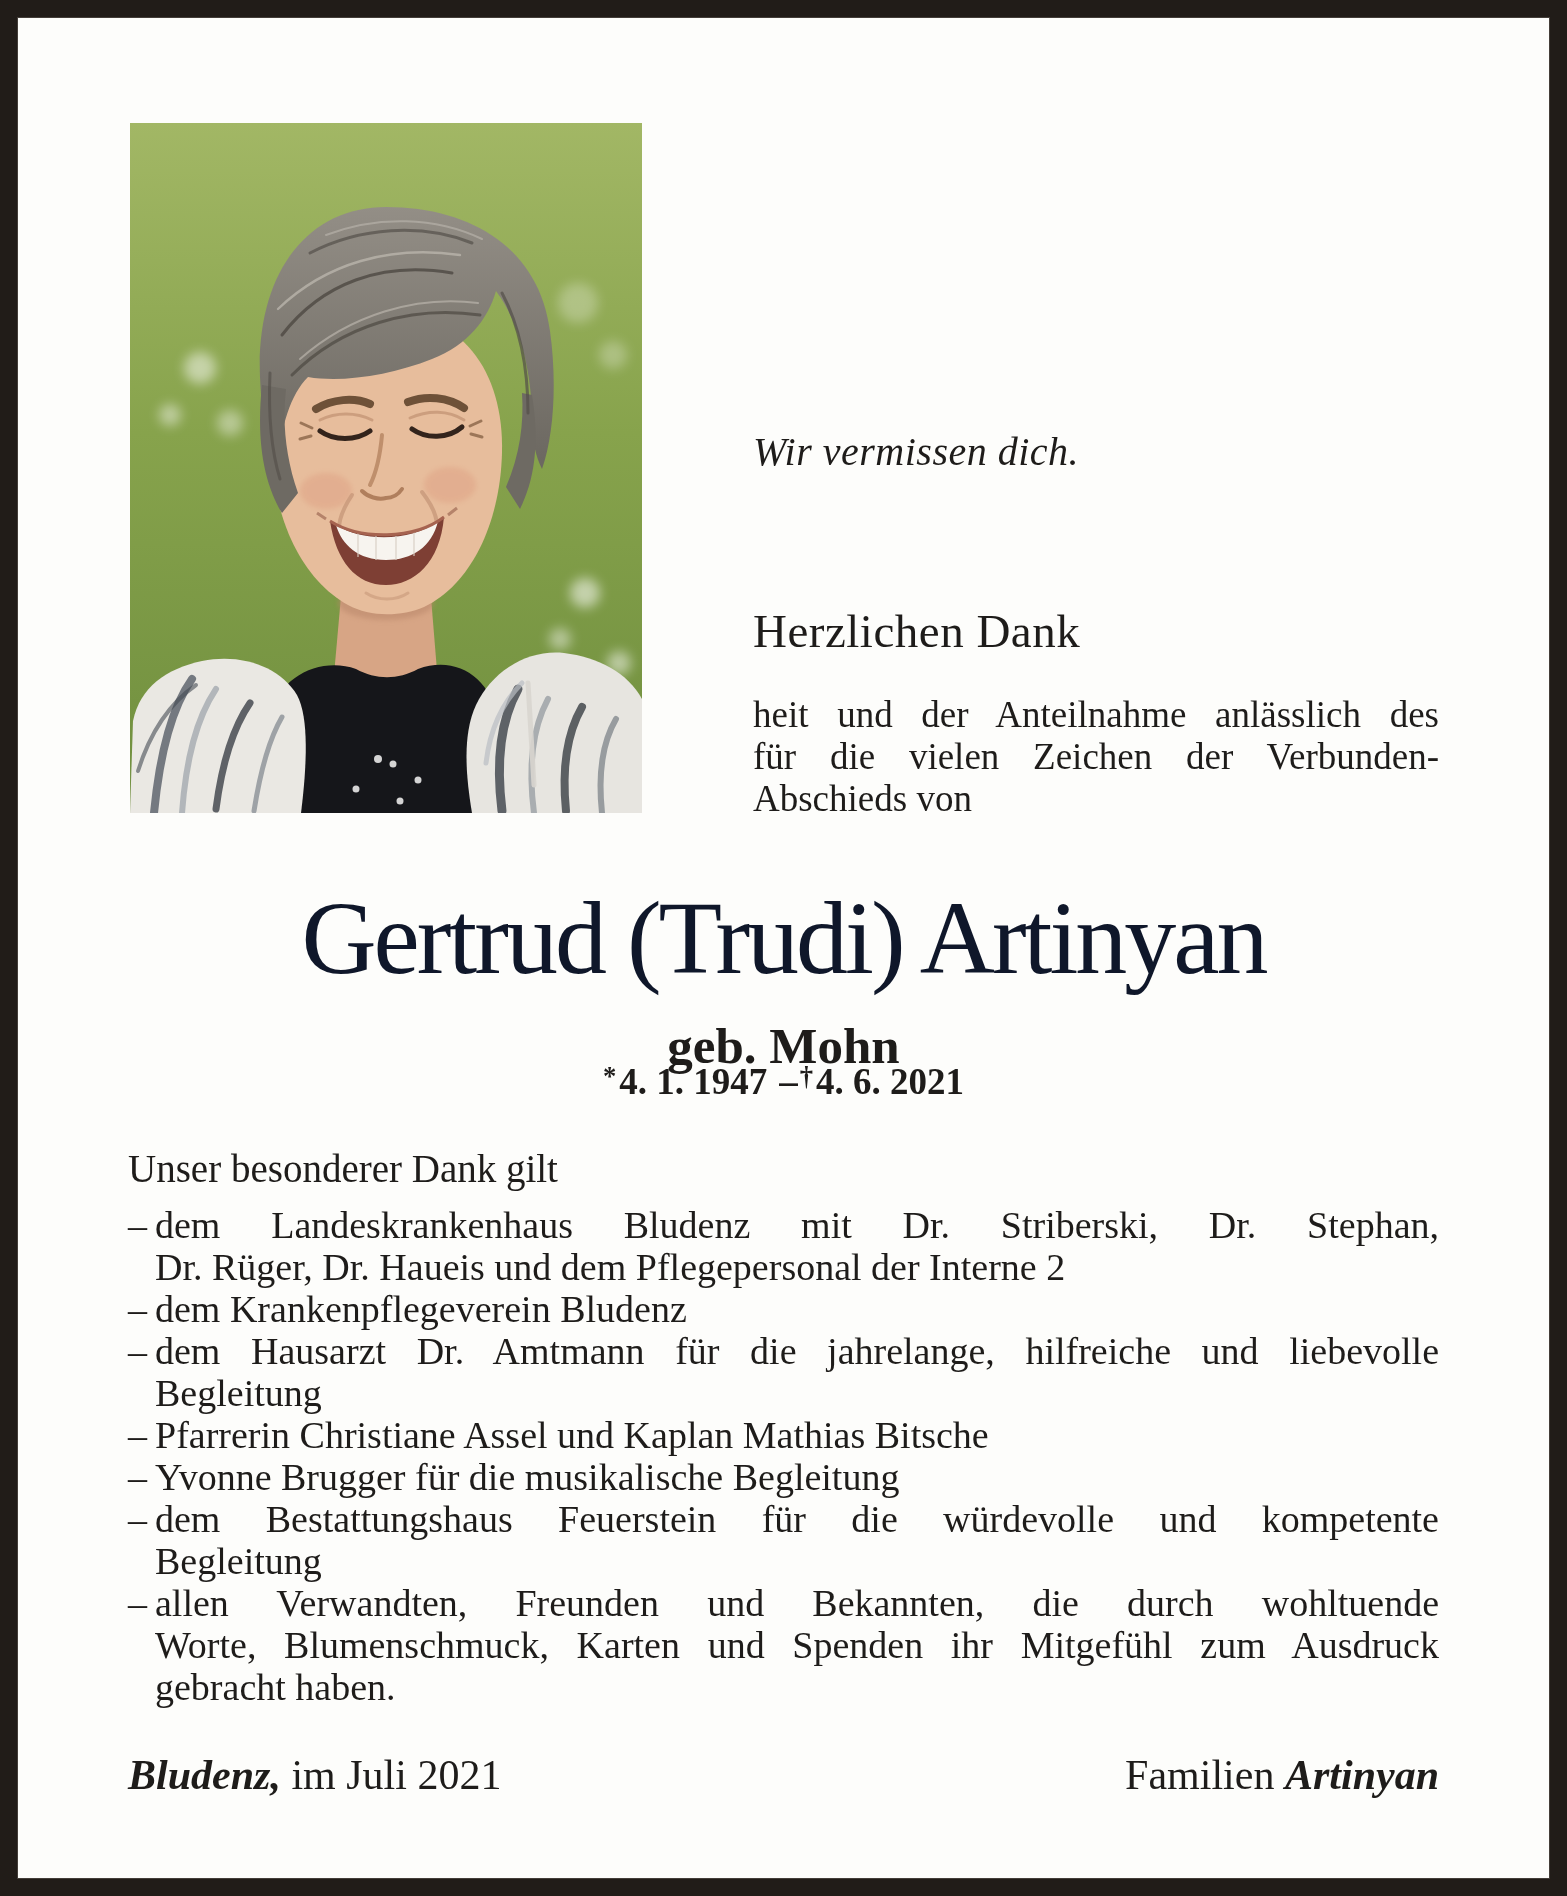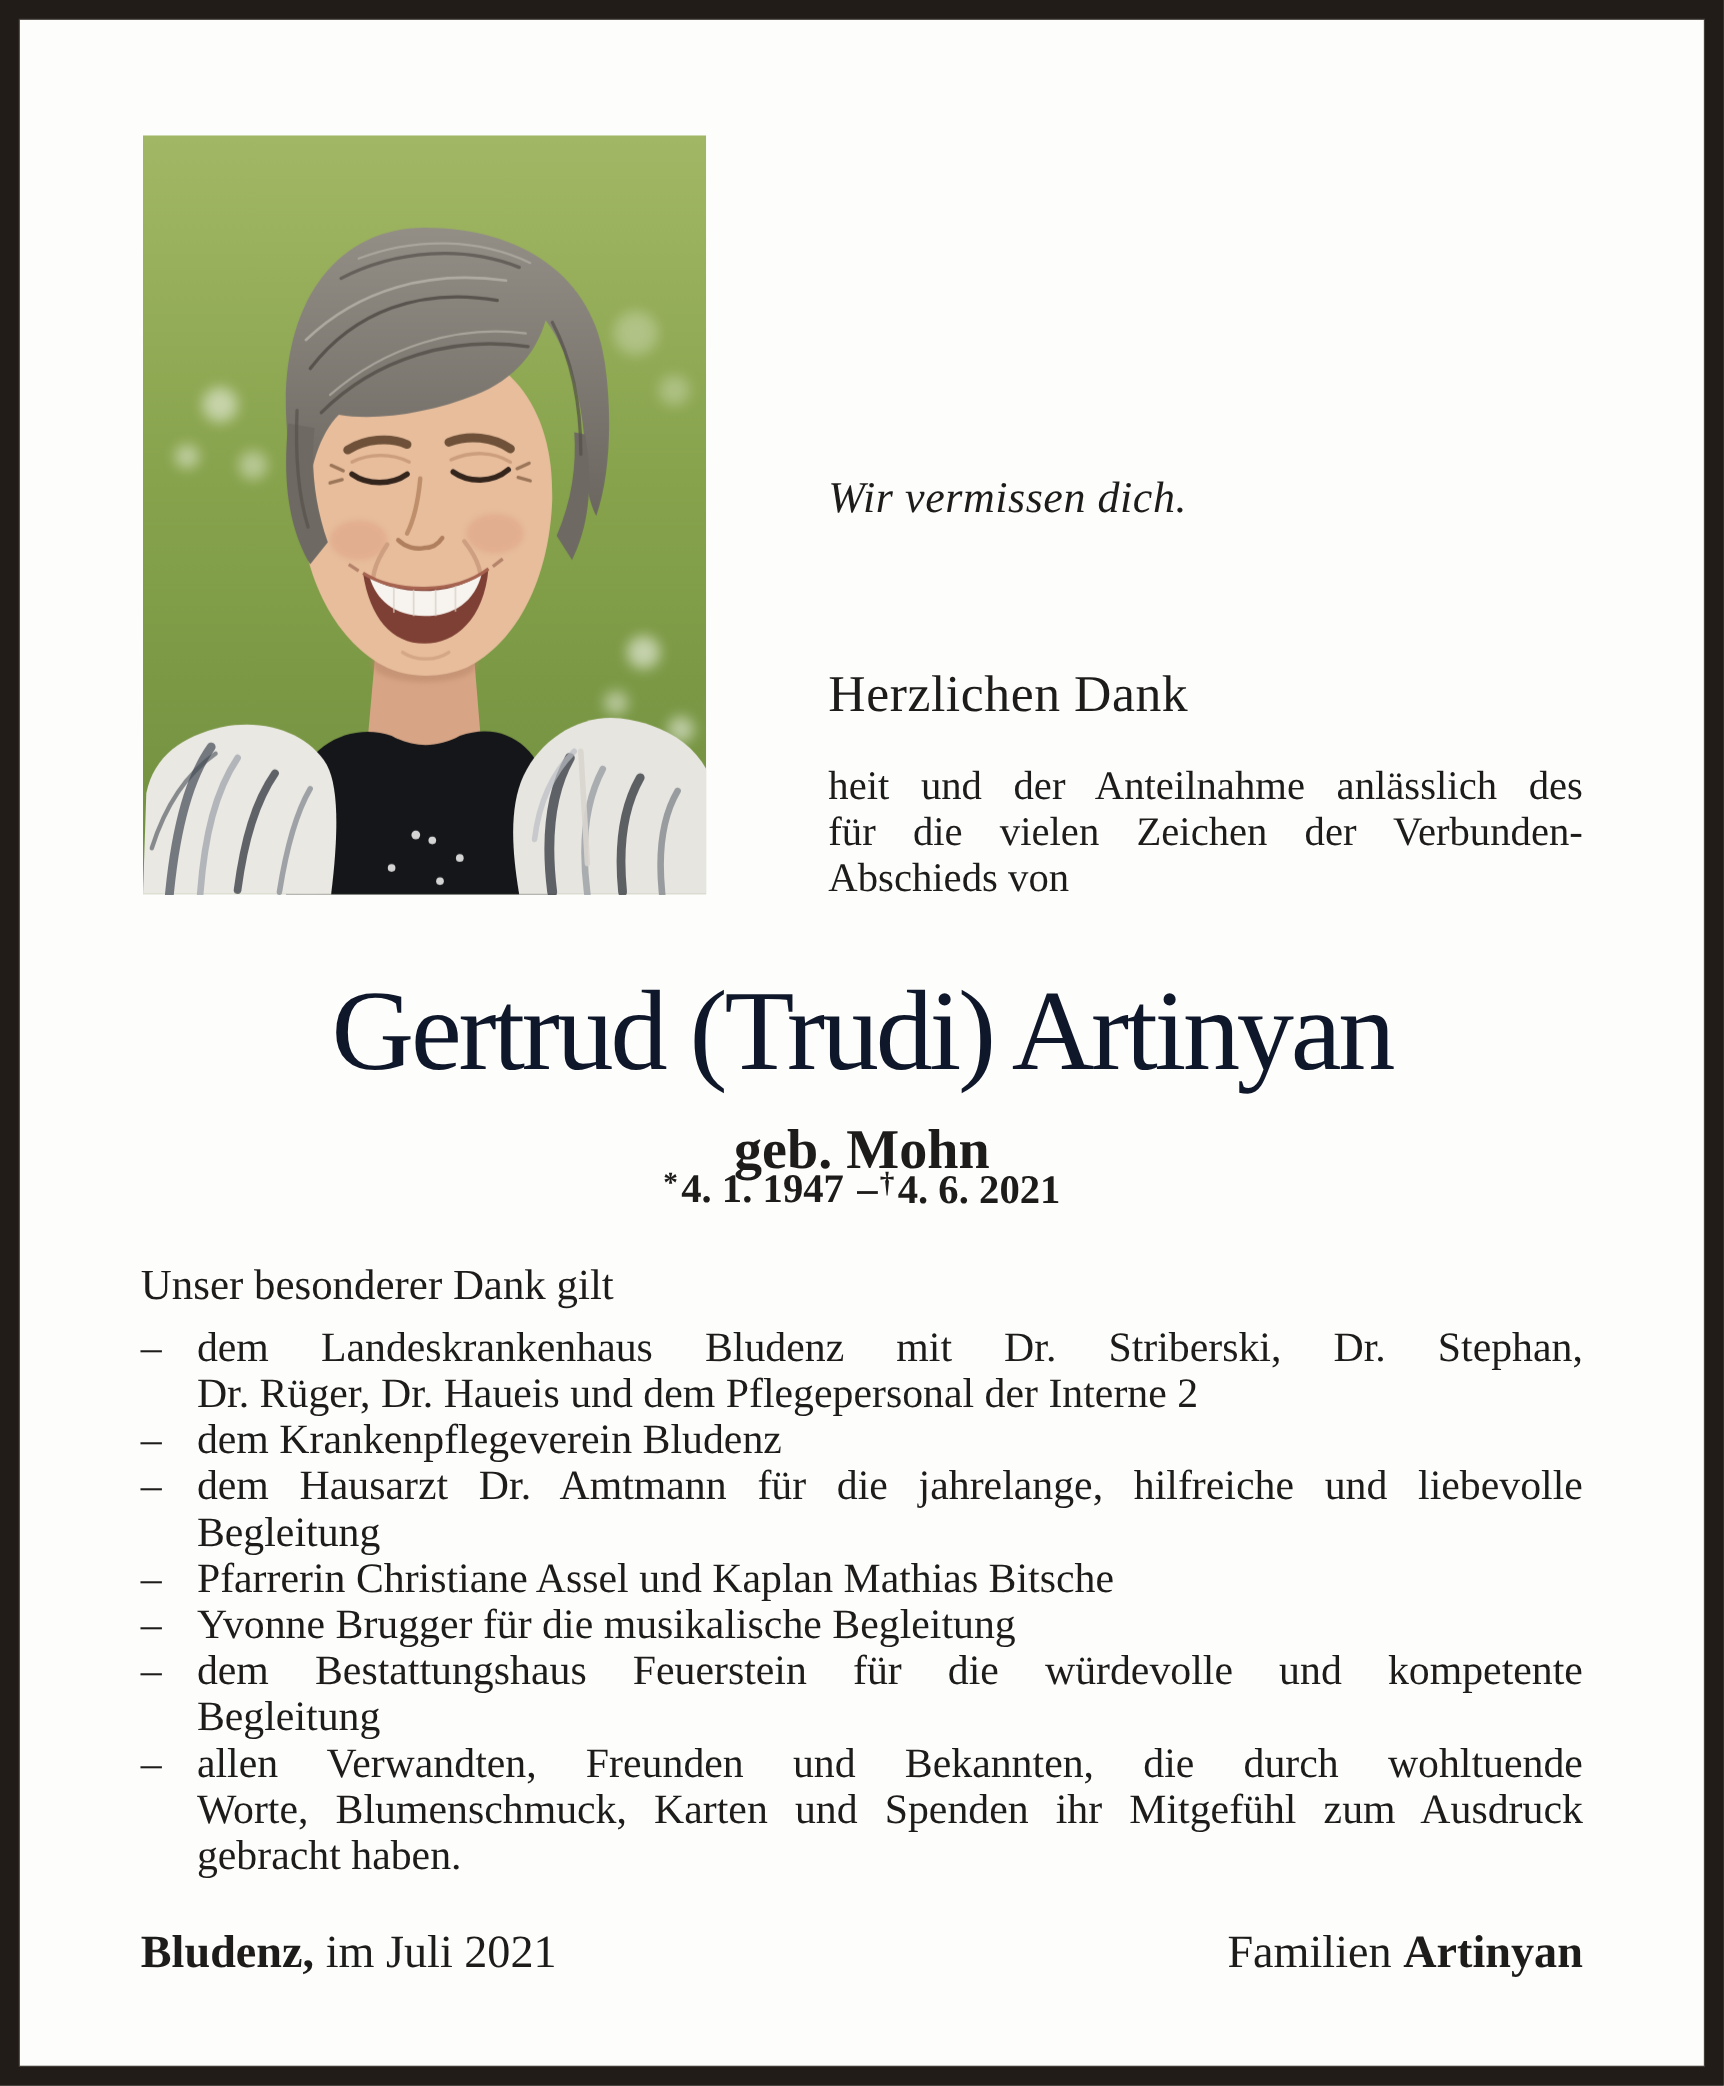--- a/index.html
+++ b/index.html
@@ -15,23 +15,23 @@
   .name{position:absolute;left:0;right:0;top:860px;text-align:center;font-size:104px;letter-spacing:-3px;color:#0f172a;white-space:nowrap;}
   .maiden{position:absolute;left:0;right:0;top:999px;text-align:center;font-size:51px;font-weight:700;}
   .dates{position:absolute;left:0;right:0;top:1042px;text-align:center;font-size:37px;font-weight:700;}
   .dates .sym{font-size:.72em;vertical-align:.35em;margin-right:3px;}
   .dates .dash{margin:0 2px 0 6px;}
   .dates .d{margin-right:6px;}
   .thanks-intro{position:absolute;left:110px;top:1128px;font-size:39px;}
   .thanks-list{position:absolute;left:110px;top:1186px;width:1311px;font-size:38px;line-height:42px;}
   .thanks-item{display:flex;align-items:flex-start;}
   .bullet{flex:0 0 27px;}
-  .item-lines{flex:1 1 auto;min-width:0;margin-left:24px;}
+  .item-lines{flex:1 1 auto;min-width:0;}
   .footer{position:absolute;left:110px;right:110px;top:1733px;display:flex;justify-content:space-between;font-size:42px;}
-  .b{font-weight:700;}
+  .b{font-weight:700;font-style:italic;}
 </style>
 </head>
 <body>
 
 <div class="page">
   <div class="sheet">
 
     <div class="photo">
       <svg viewBox="0 0 512 690" preserveAspectRatio="none">
         <defs>

